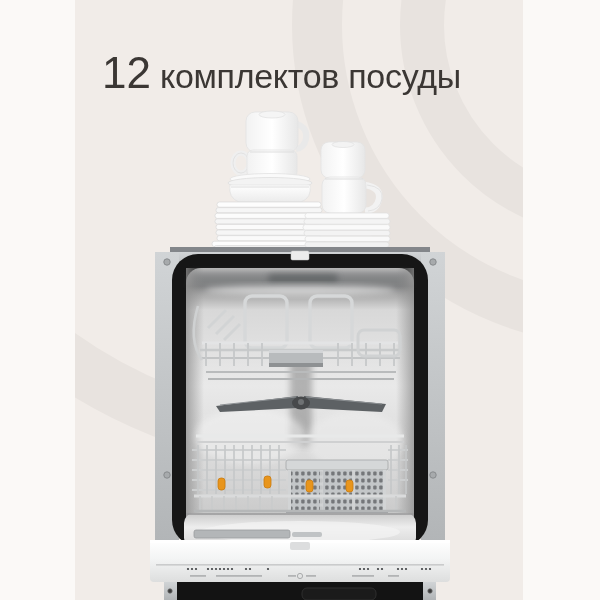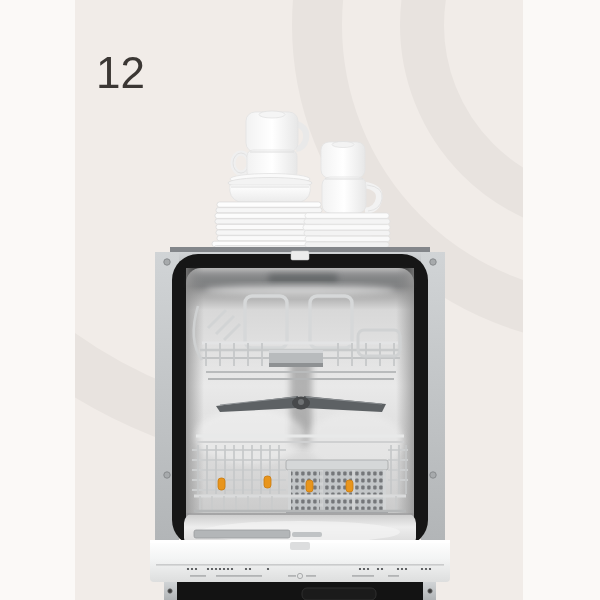--- a/index.html
+++ b/index.html
@@ -1,20 +1,20 @@
 <!DOCTYPE html>
 <html><head>
 <meta charset="utf-8">
 <style>
   html,body{margin:0;padding:0;}
   body{width:600px;height:600px;font-family:"Liberation Sans",sans-serif;}
   .stage{position:relative;width:600px;height:600px;overflow:hidden;background:#fbf9f7;}
   .panel{position:absolute;left:75px;top:0;width:448px;height:600px;background:#f1ece8;overflow:hidden;}
   .swirls{position:absolute;left:0;top:0;}
-  .headline{position:absolute;left:96px;top:48px;margin:0;display:flex;align-items:baseline;
+  .headline{position:absolute;left:102px;top:48px;margin:0;display:flex;align-items:baseline;
             color:#3b3734;font-weight:400;white-space:nowrap;z-index:5;}
   .headline .num{font-size:44px;letter-spacing:0px;margin-right:9px;}
   .headline .rest{font-size:34px;letter-spacing:-0.3px;}
   .dishes{position:absolute;left:200px;top:108px;z-index:3;}
   .dw{position:absolute;left:150px;top:246px;z-index:4;}
 </style>
 </head>
 <body>
 
 <div class="stage">
@@ -27,20 +27,21 @@
           </clipPath>
       </defs>
       <circle cx="537" cy="25" r="190" fill="none" stroke="#e8e3df" stroke-width="44"></circle>
       <circle cx="537" cy="25" r="295" fill="none" stroke="#e8e3df" stroke-width="50"></circle>
       <circle cx="266" cy="-40" r="485" fill="none" stroke="#e8e3df" stroke-width="54" clip-path="url(#clipL)"></circle>
     </svg>
   </div>
 
   <h1 class="headline">
     <span class="num">12</span>
+    <span class="rest">комплектов посуды</span>
   </h1>
 
   <svg class="dishes" width="200" height="142" viewBox="0 0 200 142">
     <defs>
       <linearGradient id="gCup" x1="0" y1="0" x2="0" y2="1">
         <stop offset="0" stop-color="#ffffff"></stop>
           <stop offset="1" stop-color="#ebebeb"></stop>
       </linearGradient>
       <linearGradient id="gCupH" x1="0" y1="0" x2="1" y2="0">
         <stop offset="0" stop-color="#f2f2f2"></stop>

